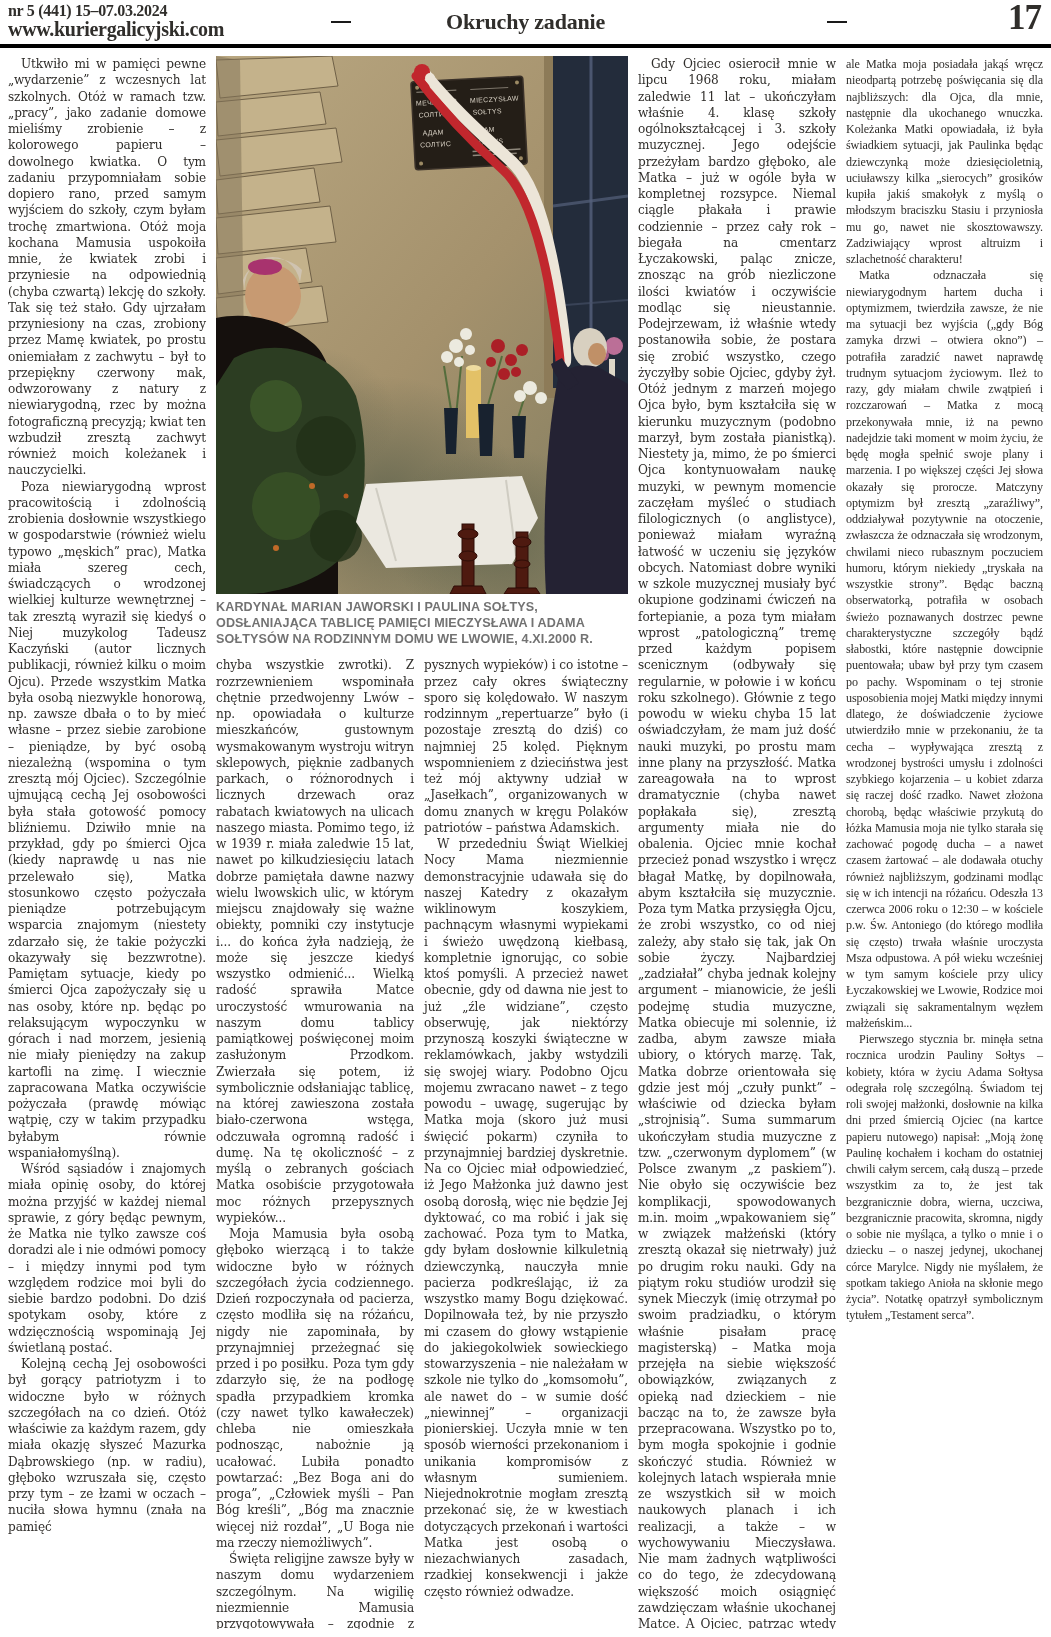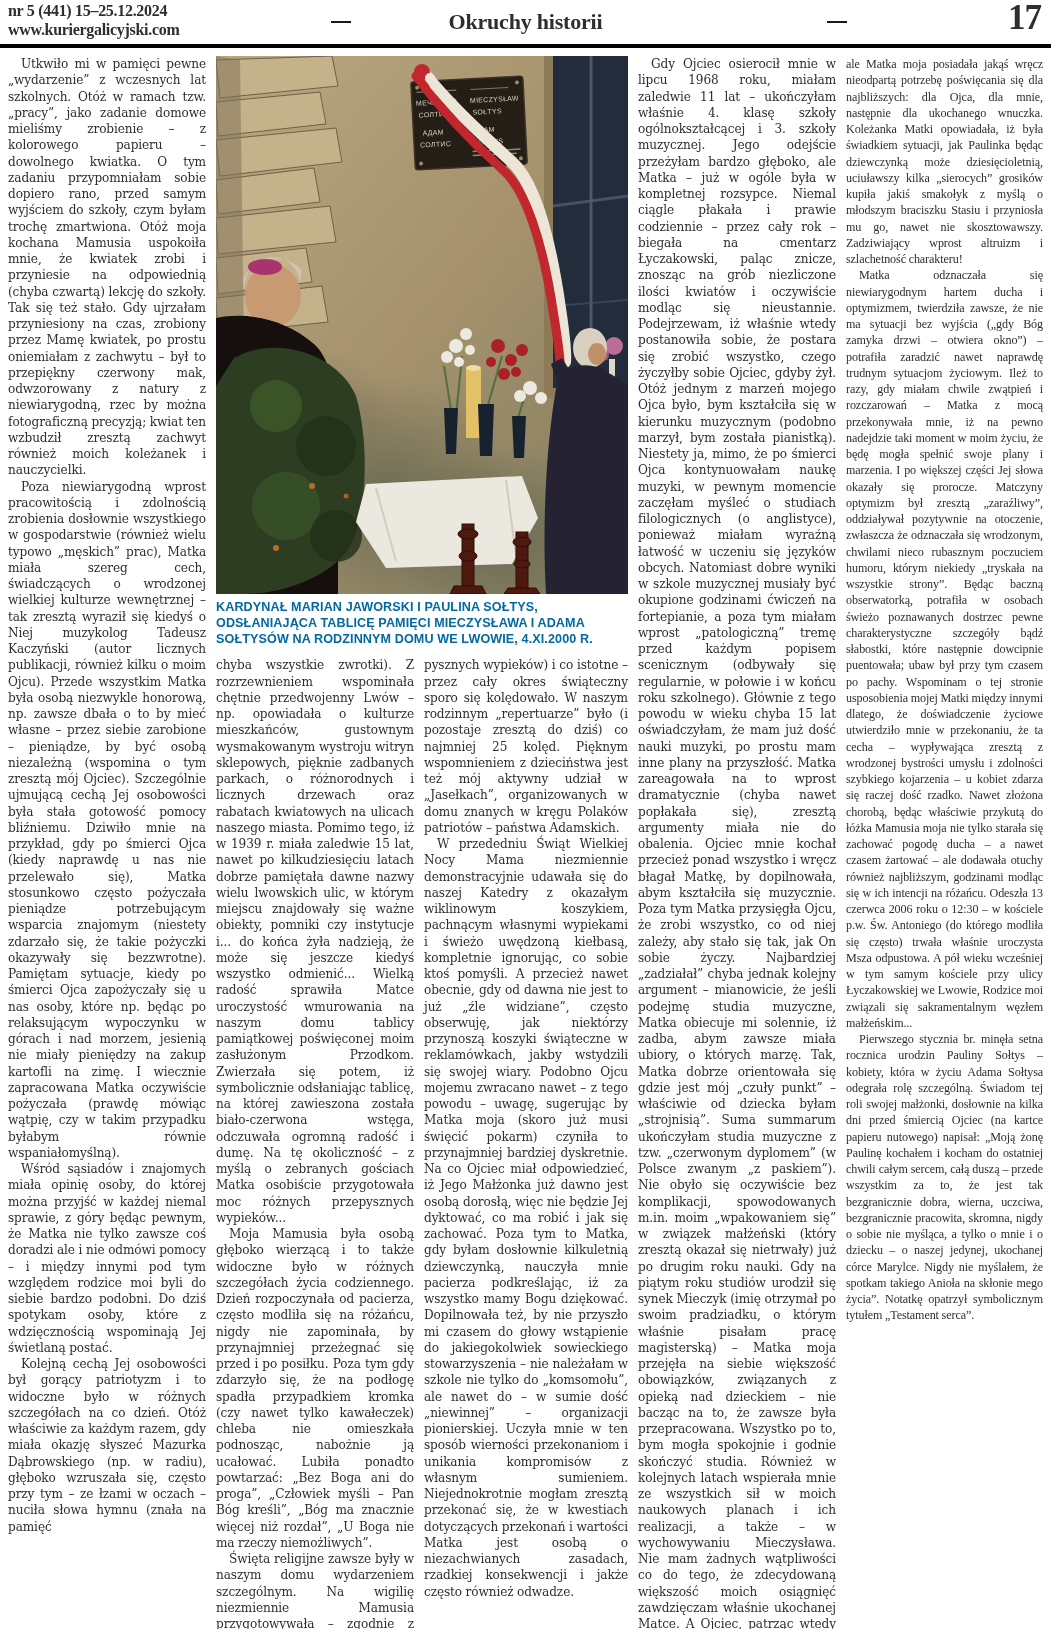--- a/index.html
+++ b/index.html
@@ -6,21 +6,21 @@
   .page{
     position:relative; width:1051px; height:1637px; margin:0 auto;
     background:#ffffff; overflow:hidden;
     font-family:"DejaVu Serif","Liberation Serif",serif;
     color:#302e2b;
   }
   
   .masthead{position:relative;height:48px;}
   .issue-block{position:absolute;left:8px;top:1px;font-family:"Liberation Serif",serif;font-weight:700;}
   .issue-line{font-size:16px;line-height:19px;letter-spacing:-0.3px;}
-  .site-line{font-size:16px;line-height:19px;letter-spacing:-0.3px;}
+  .site-line{font-size:20px;line-height:19px;letter-spacing:-0.3px;}
   .section-title{
     position:absolute;left:0;right:0;top:9px;text-align:center;
     font-family:"Liberation Serif",serif;font-weight:700;font-size:22px;letter-spacing:-0.2px;
   }
   .title-dash{position:absolute;top:21px;height:2px;width:20px;background:#1a1a1a;}
   .title-dash.left{left:331px;}
   .title-dash.right{left:827px;}
   .page-number{
     position:absolute;right:10px;top:-2px;
     font-family:"Liberation Serif",serif;font-weight:700;font-size:35px;letter-spacing:-1px;
@@ -42,35 +42,35 @@
     font-size:12.1px;line-height:16.25px;letter-spacing:-0.1px;
     word-spacing:-0.2px;
   }
   .body-text p.cont{text-indent:0;}
   
   .photo-wrap{width:412px;}
   .photo-svg{display:block;width:412px;height:538px;background:#a2906c;}
   .caption{
     margin-top:6px;
     font-family:"Liberation Sans",sans-serif;font-weight:700;
-    font-size:12.6px;line-height:15.8px;color:#0369a1;letter-spacing:0.1px;
+    font-size:12.6px;line-height:15.8px;color:#737373;letter-spacing:0.1px;
     text-align:left;
   }
 </style>
 </head>
 <body>
 
 <div class="page">
 
   <div class="masthead">
     <div class="issue-block">
-      <div class="issue-line">nr 5 (441) 15–25.12.2024</div>
+      <div class="issue-line">nr 5 (441) 15–07.03.2024</div>
       <div class="site-line">www.kuriergalicyjski.com</div>
     </div>
-    <div class="section-title">Okruchy historii</div>
+    <div class="section-title">Okruchy zadanie</div>
     <div class="title-dash left"></div>
     <div class="title-dash right"></div>
     <div class="page-number">17</div>
     <div class="thick-rule"></div>
   </div>
 
   <div class="content">
 
     <div class="col w1 body-text">
         <p>Utkwiło mi w pamięci pewne „wydarzenie” z wczesnych lat szkolnych. Otóż w ramach tzw. „pracy”, jako zadanie domowe mieliśmy zrobienie – z kolorowego papieru – dowolnego kwiatka. O tym zadaniu przypomniałam sobie dopiero rano, przed samym wyjściem do szkoły, czym byłam trochę zmartwiona. Otóż moja kochana Mamusia uspokoiła mnie, że kwiatek zrobi i przyniesie na odpowiednią (chyba czwartą) lekcję do szkoły. Tak się też stało. Gdy ujrzałam przyniesiony na czas, zrobiony przez Mamę kwiatek, po prostu oniemiałam z zachwytu – był to przepiękny czerwony mak, odwzorowany z natury z niewiarygodną, rzec by można fotograficzną precyzją; kwiat ten wzbudził zresztą zachwyt również moich koleżanek i nauczycielki.</p>

